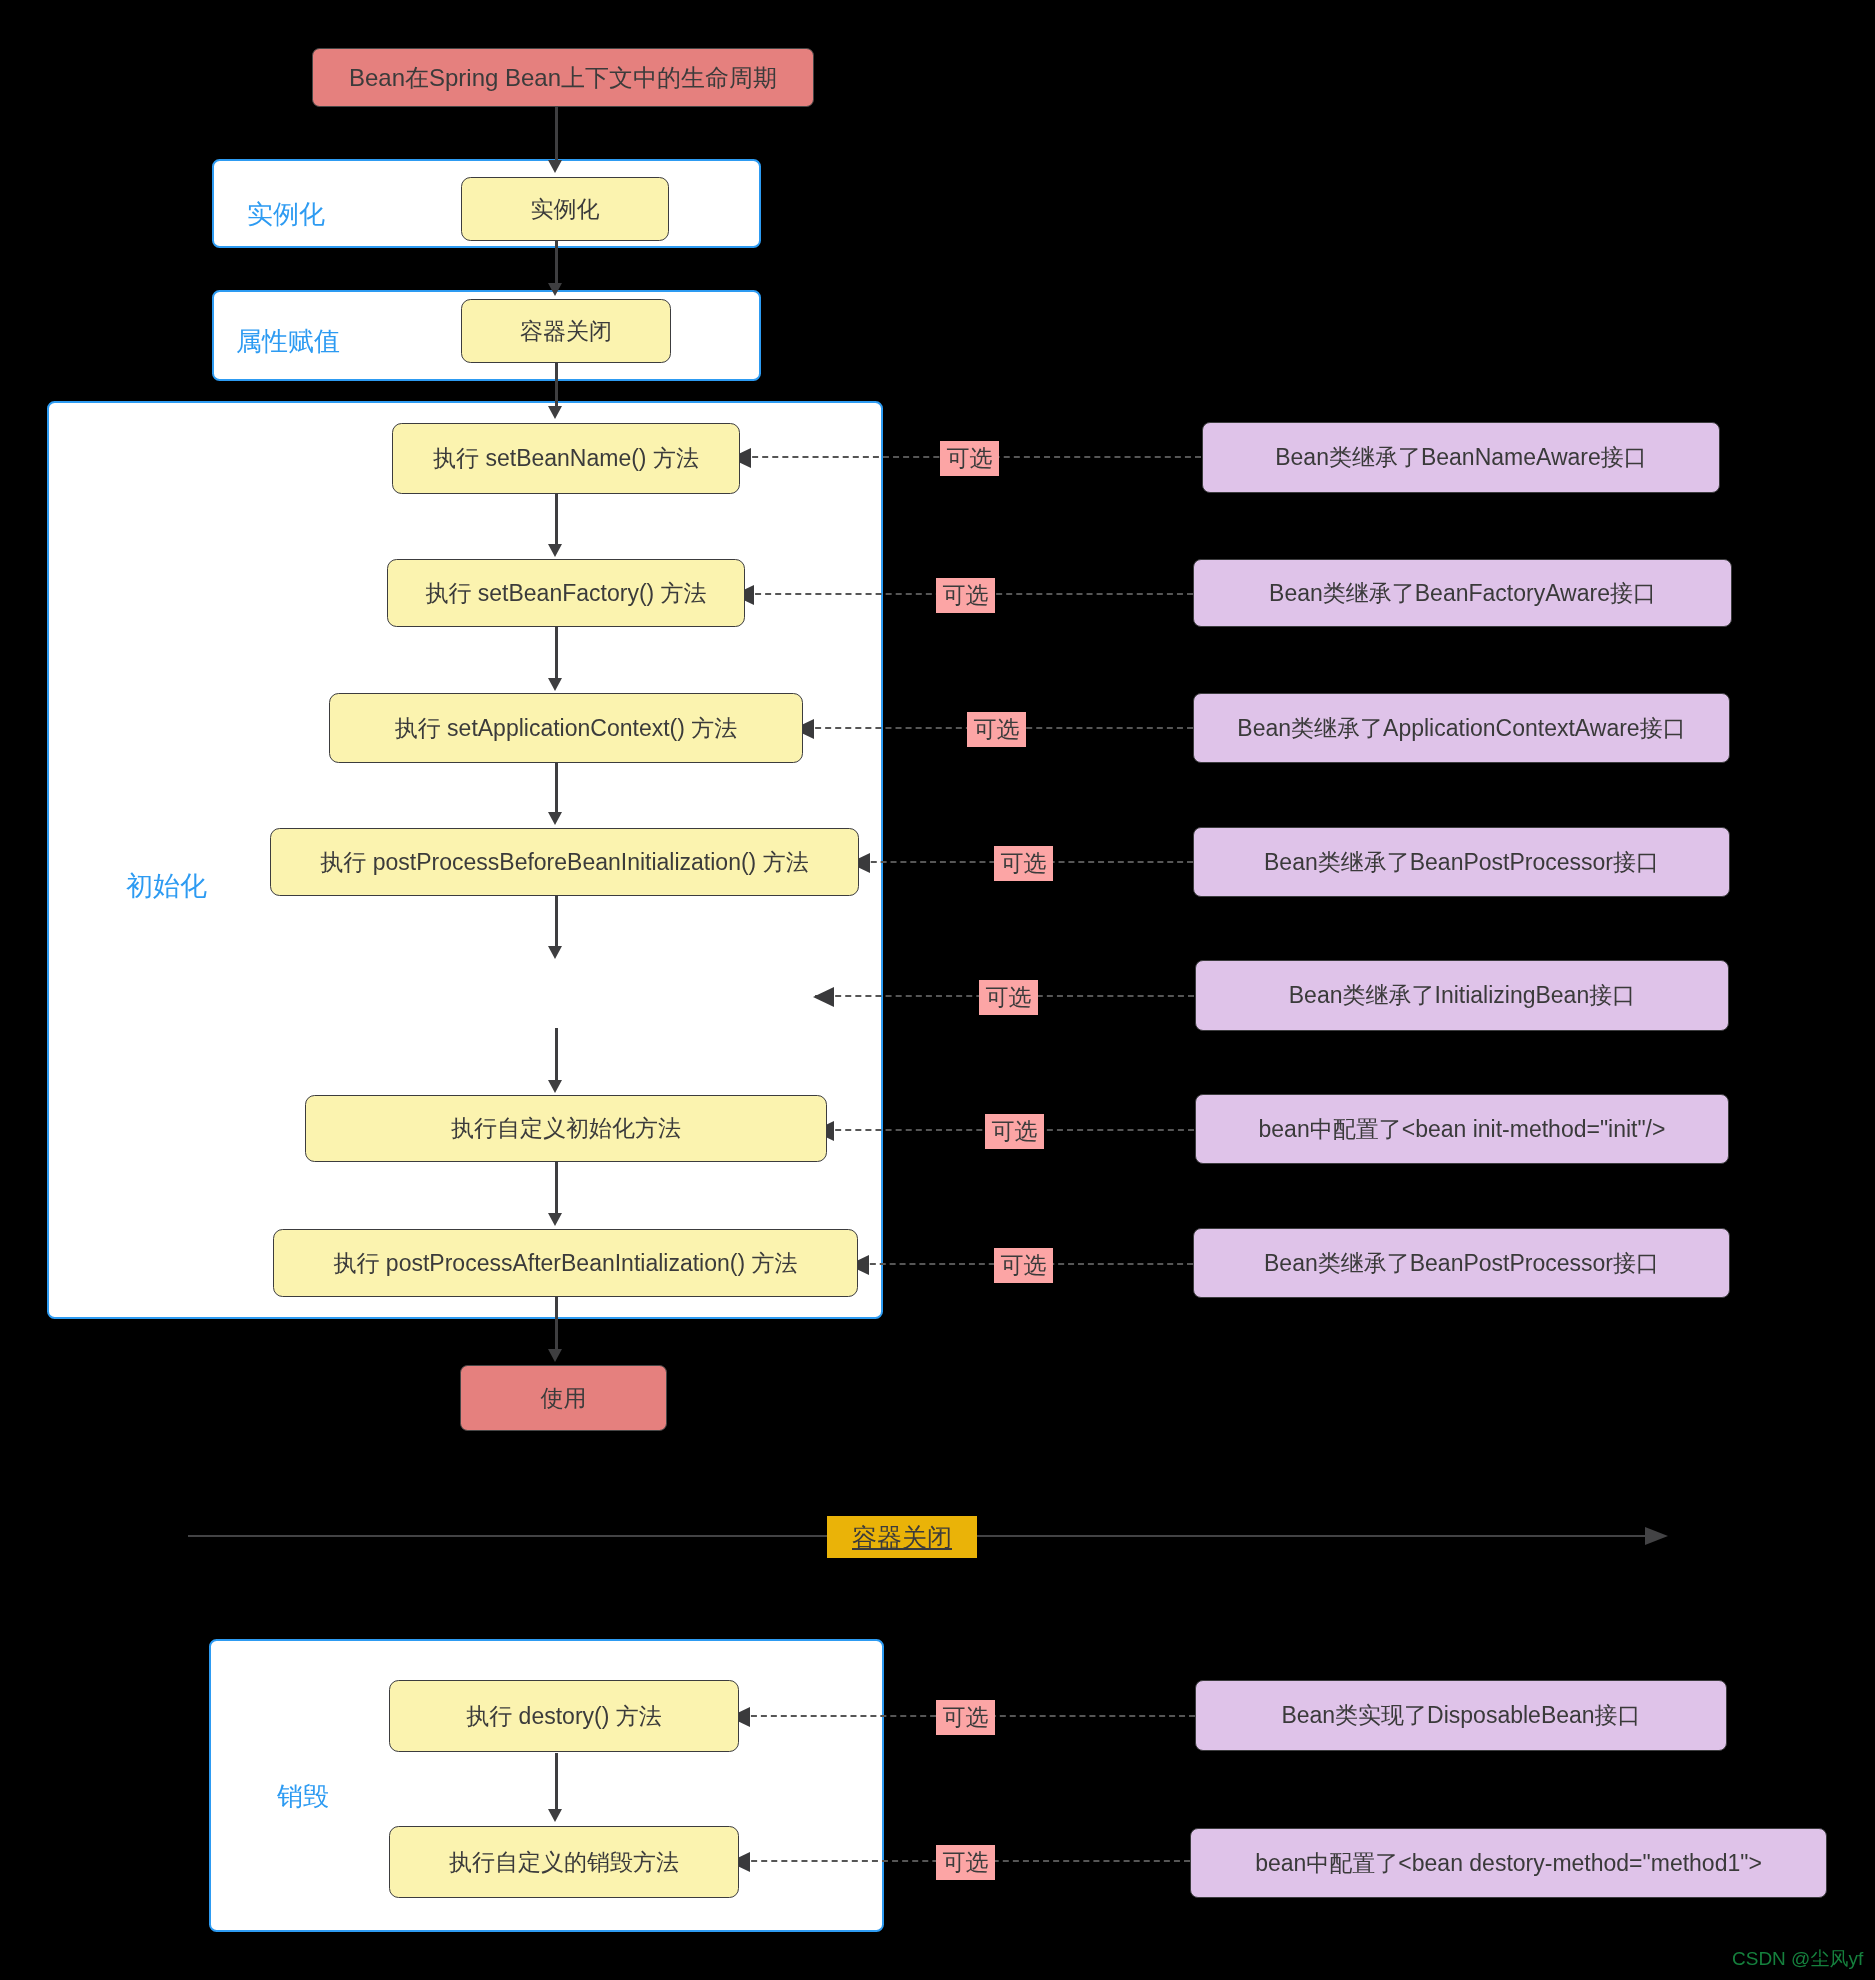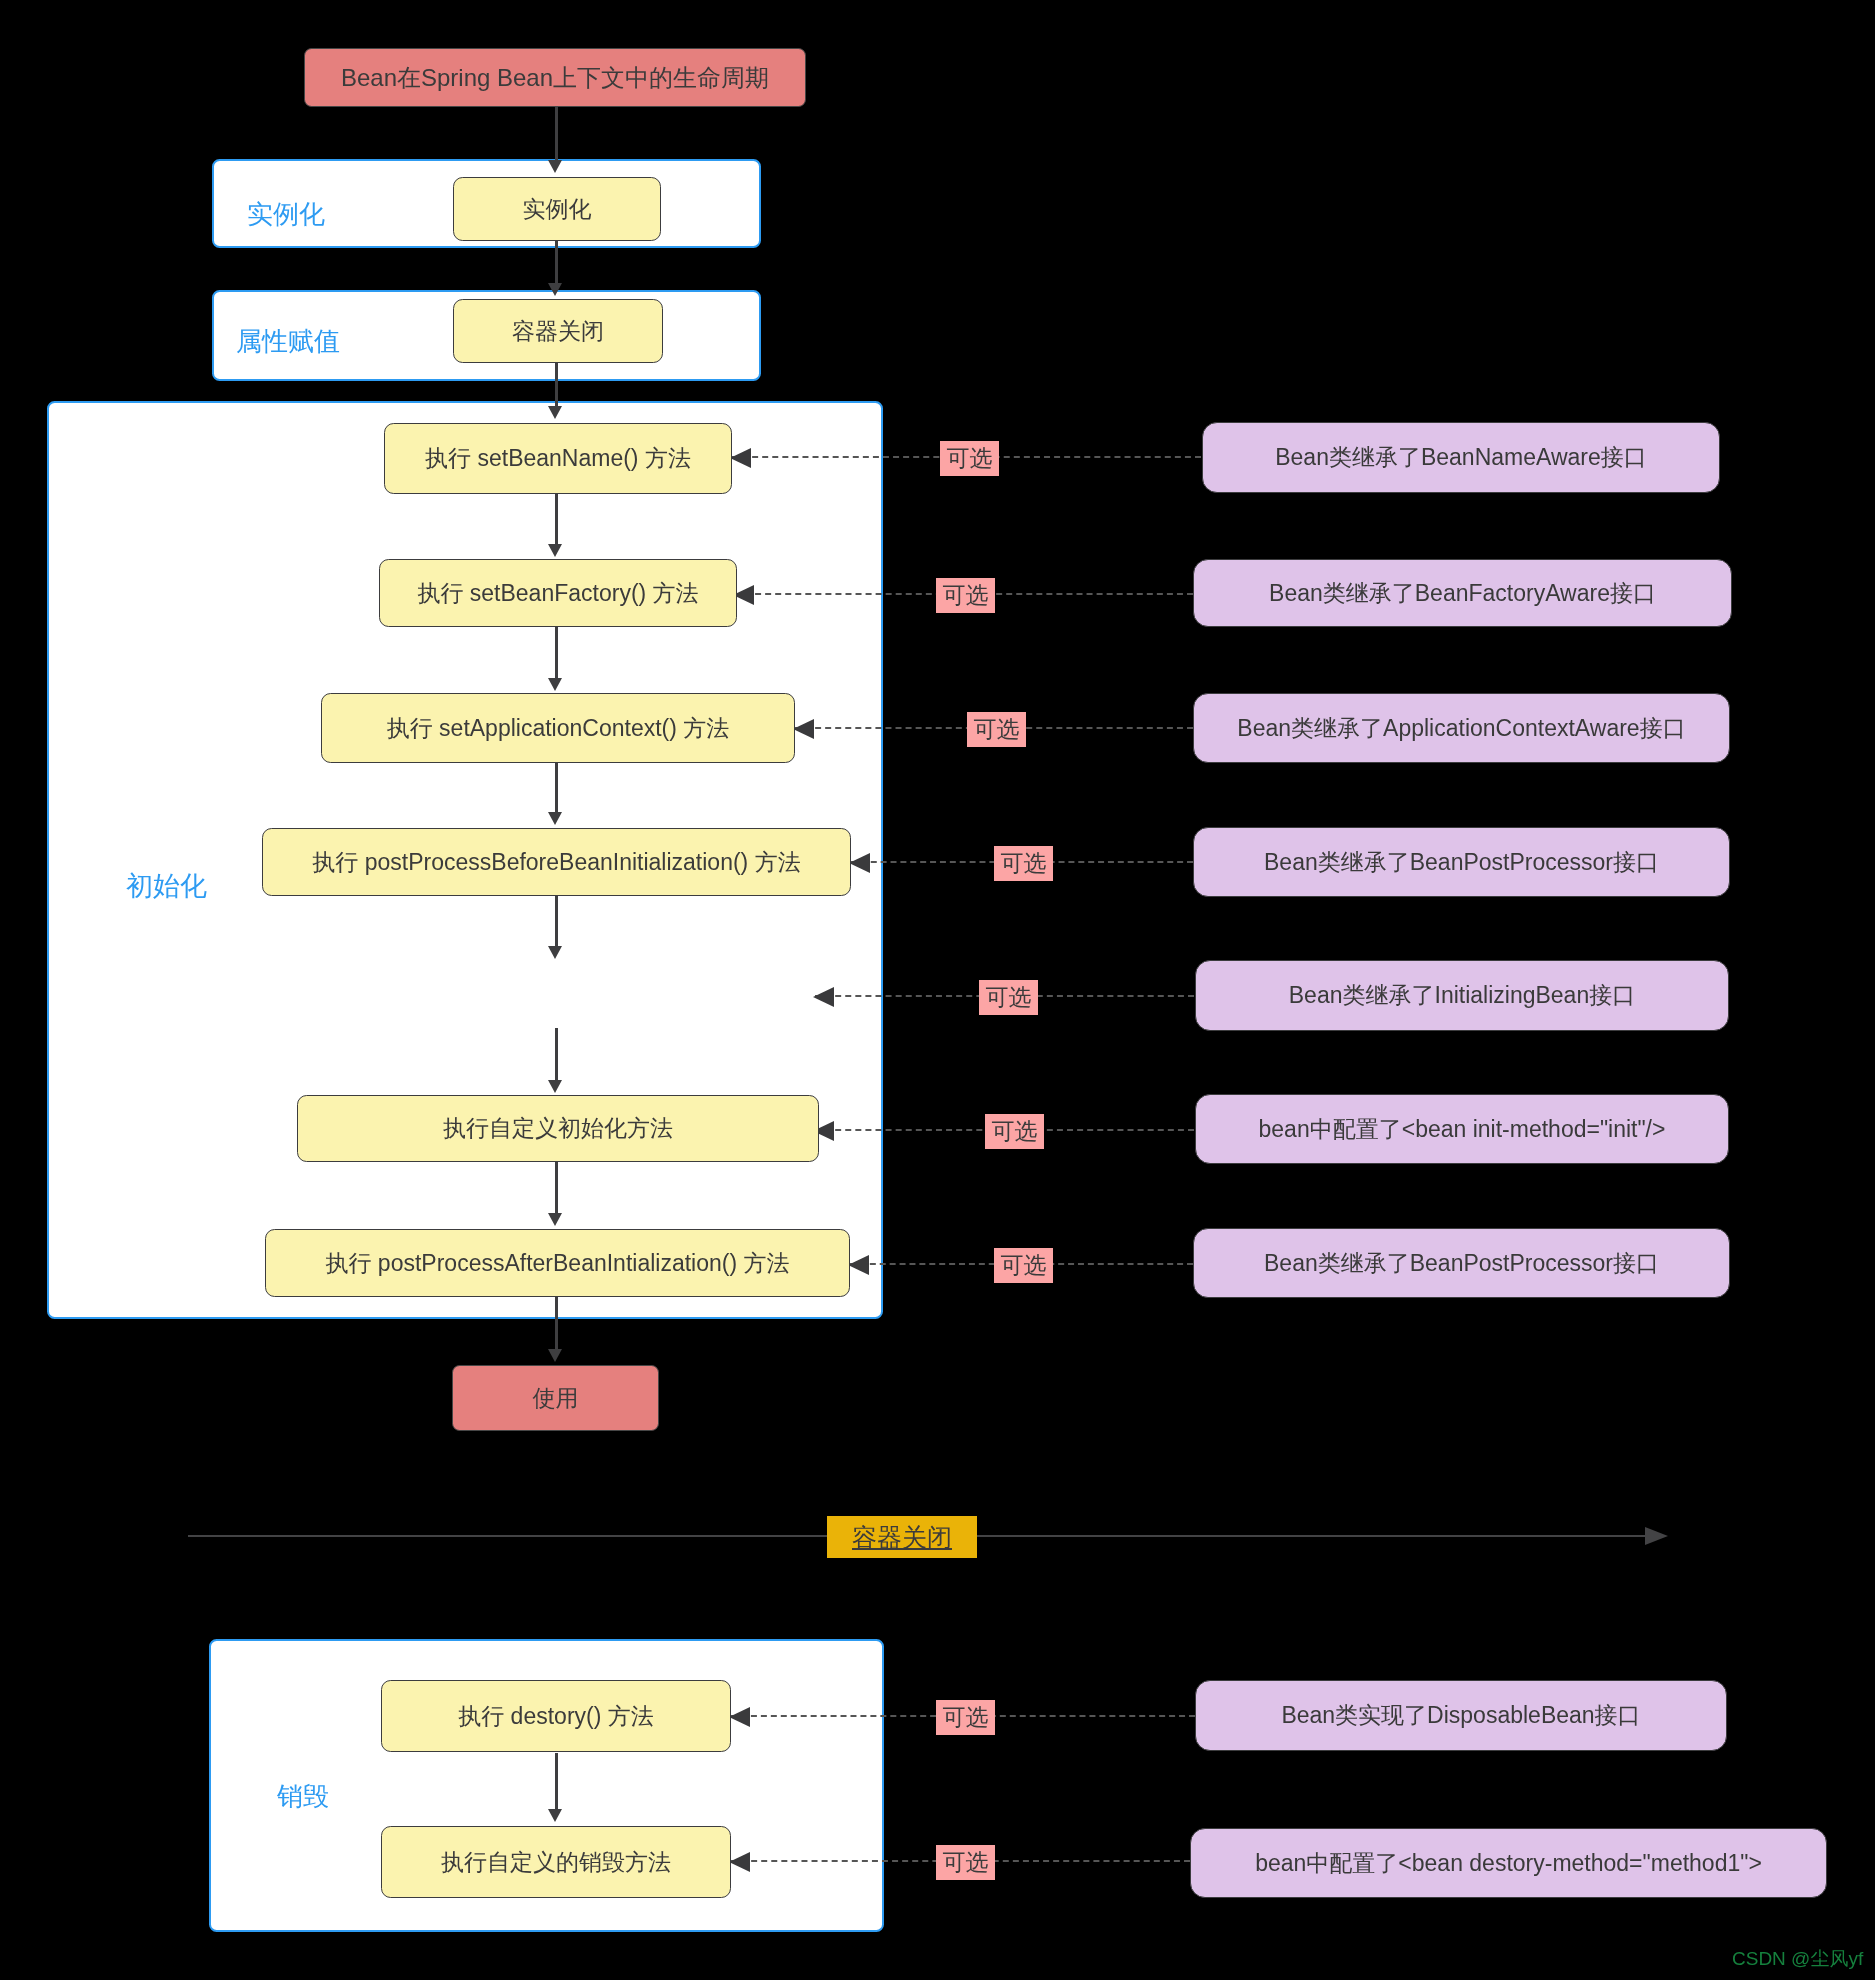--- a/index.html
+++ b/index.html
@@ -29,37 +29,38 @@
   .node{
     position:absolute;
     box-sizing:border-box;
     display:flex;align-items:center;justify-content:center;
     background:#FBF3AF;
     border:1.9px solid #3C3C3E;
     border-radius:9.6px;
     color:#3B3B3B;
     font-size:23px;
     white-space:nowrap;
+    margin-left:8px;
   }
   
   .terminal{
     background:#E5807E;
     border:1.9px solid #464646;
     border-radius:7.6px;
     color:#3B3B3B;
   }
   .title-node{font-size:24px;}
   
   .annotation{
     position:absolute;
     box-sizing:border-box;
     display:flex;align-items:center;justify-content:center;
     background:#DFC3E9;
     border:1.9px solid #3C3C3E;
-    border-radius:15px;
+    border-radius:8px;
     color:#3A3A3A;
     font-size:23px;
     white-space:nowrap;
   }
   
   .varrow{
     position:absolute;
     width:2.9px;
     background:#3E3E40;
   }

